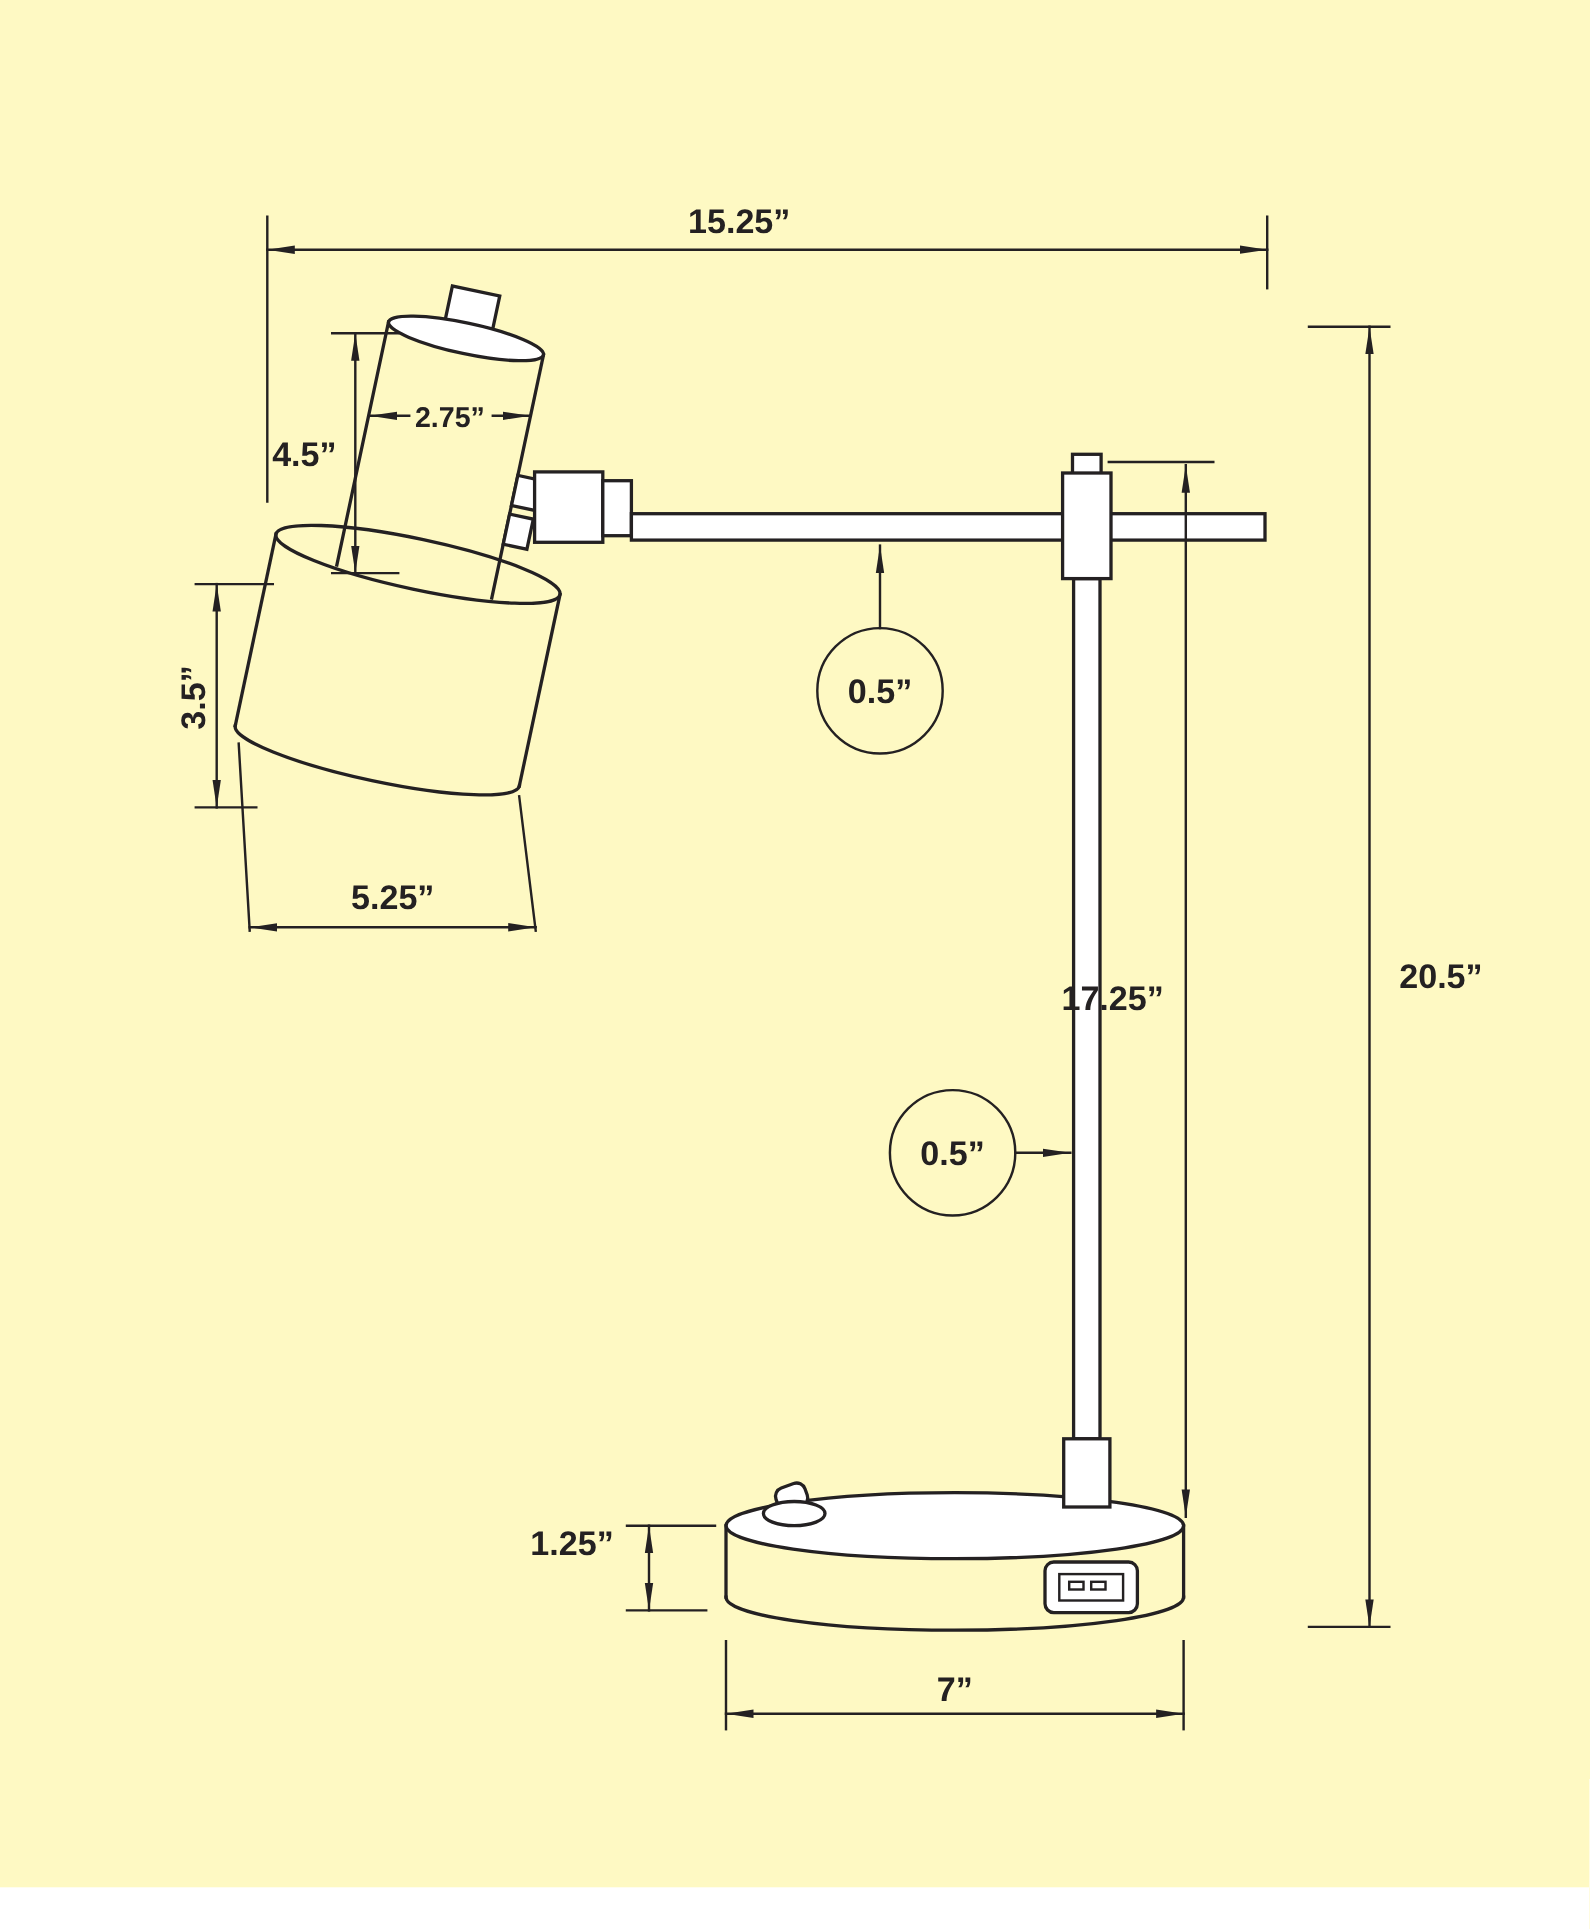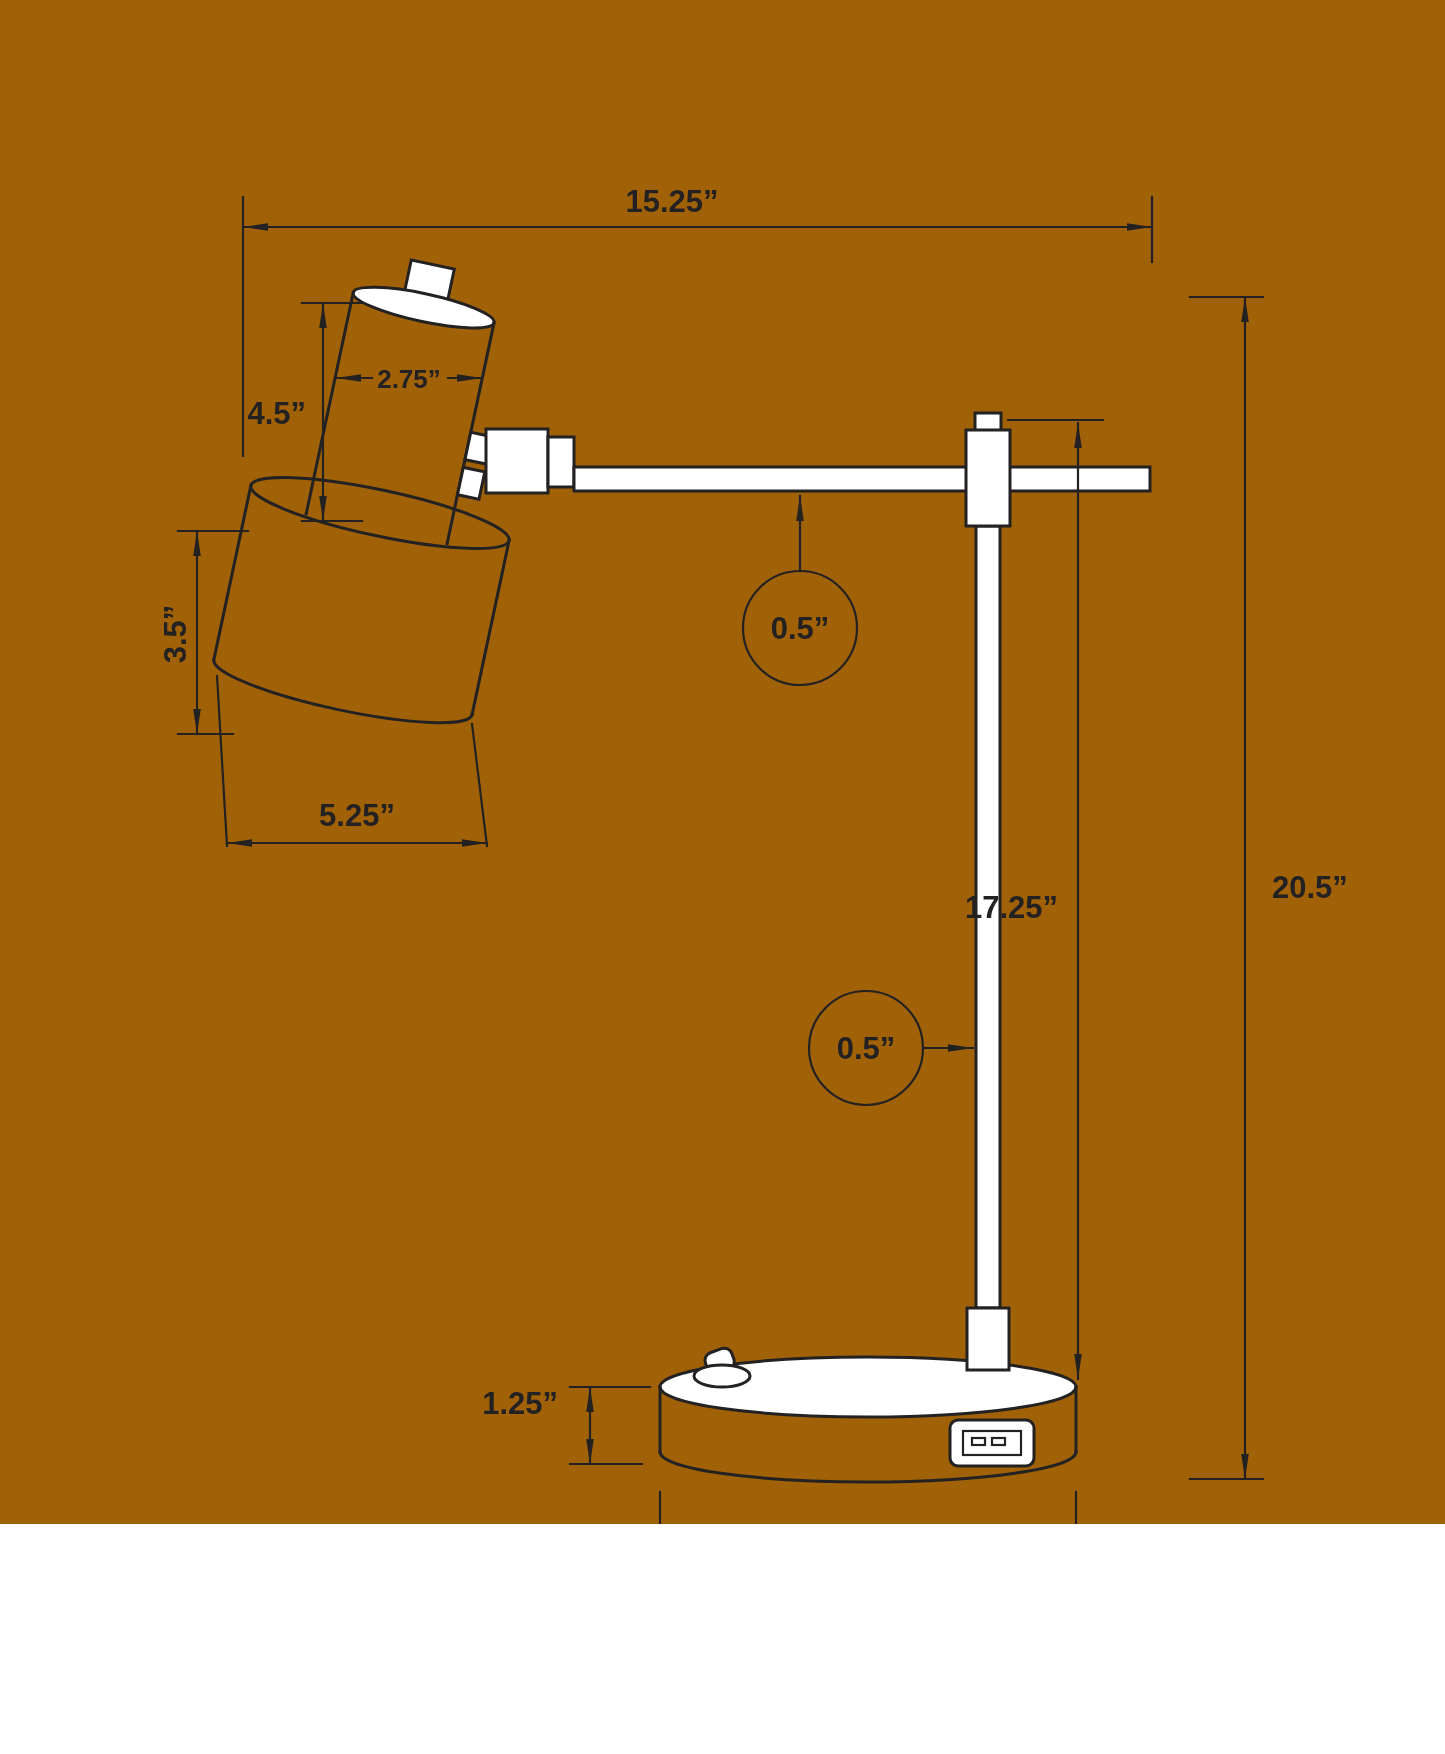--- a/index.html
+++ b/index.html
@@ -1,16 +1,16 @@
 <!DOCTYPE html>
 <html><head>
 <meta charset="utf-8">
 <style>
   html,body { margin:0; padding:0; background:#ffffff; }
-  .stage { width:1445px; height:1524px; background:#a16207; position:relative; overflow:hidden;text-align:right; }
+  .stage { width:1445px; height:1716px; background:#fef9c3; position:relative; overflow:hidden;text-align:right; }
   svg { display:block; }
   .s  { stroke:#242122; stroke-width:3;   fill:none;    stroke-linecap:square; }
   .sf { stroke:#242122; stroke-width:3;   fill:#ffffff; stroke-linecap:square; }
   .d  { stroke:#242122; stroke-width:2.2; fill:none;    stroke-linecap:square; }
   .a2 { marker-start:url(#ah); marker-end:url(#ah); }
   .ae { marker-end:url(#ah); }
   .as { marker-start:url(#ah); }
   .lbl    { font-family:"Liberation Sans", sans-serif; font-weight:bold; font-size:31px; fill:#242122; }
   .lbl-sm { font-size:26px; }
 </style>

